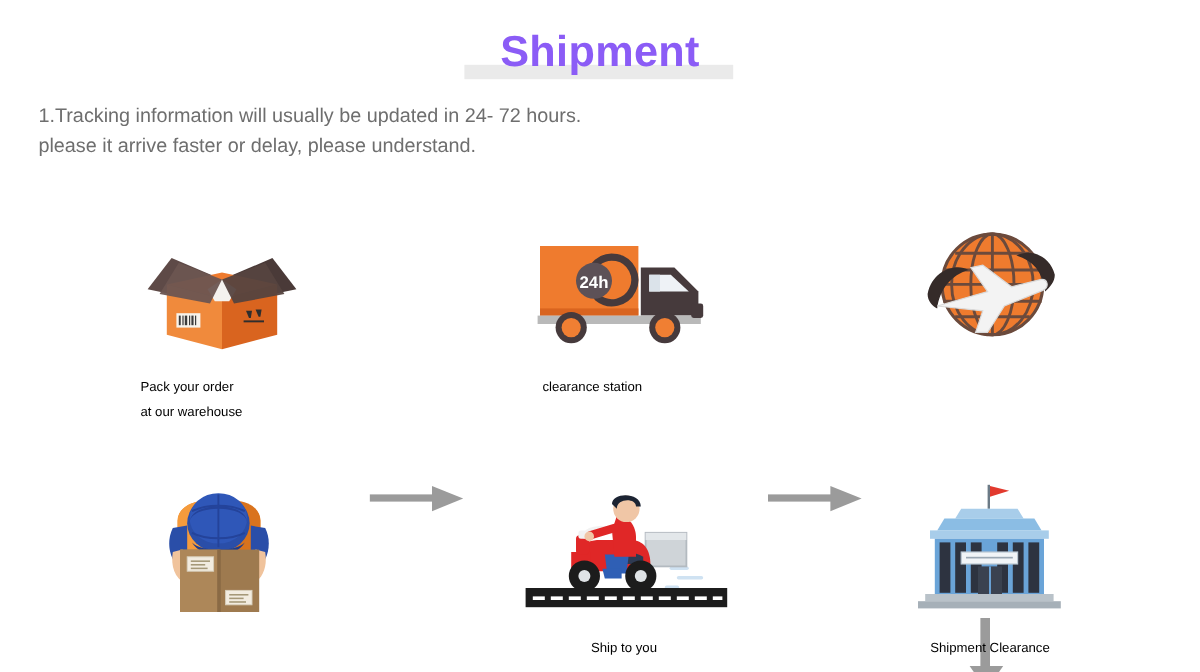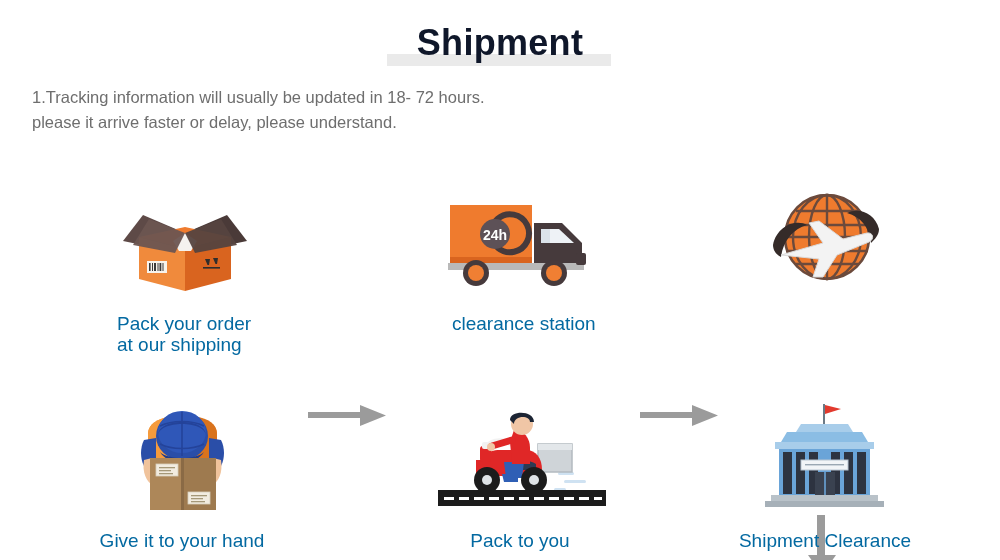--- a/index.html
+++ b/index.html
@@ -32,21 +32,21 @@
     background: #eaeaea;
   }
   .title-text {
     position: absolute;
     left: 0;
     top: 8px;
     width: 1000px;
     text-align: center;
     font-size: 36px;
     font-weight: bold;
-    color: #0f172a;
+    color: #8b5cf6;
     letter-spacing: 0.3px;
   }
 
   
   .notes {
     position: absolute;
     left: 32px;
     top: 85px;
     width: 930px;
     font-size: 16.5px;
@@ -70,23 +70,23 @@
   }
   .cell .art {
     height: 118px;
     position: relative;
     margin: 0 auto;
     width: 200px;
     text-decoration: underline;
   }
   .cell .caption {
     margin-top: 12px;
-    font-size: 19px;
+    font-size: 11px;
     line-height: 21px;
-    color: #0369a1;
+    color: #000000;
   }
   .cap-left { text-align: left; padding-left: 52px; }
 
   
   #cell-pack      { left: 65px;  top: 8px; }
   #cell-transport { left: 400px; top: 8px; }
   #cell-air       { left: 705px; top: 8px; }
   
   #cell-customs   { left: 705px; top: 225px; }
   #cell-sent      { left: 400px; top: 225px; }
@@ -118,21 +118,21 @@
 </style>
 </head>
 <body>
 
 <div class="title-wrap">
   <div class="title-bar"></div>
   <div class="title-text">Shipment</div>
 </div>
 
 <div class="notes">
-  <span class="line">1.Tracking information will usually be updated in 18- 72 hours.</span>
+  <span class="line">1.Tracking information will usually be updated in 24- 72 hours.</span>
   <span class="line">please it arrive faster or delay, please understand.</span>
 </div>
 
 <div class="flow">
 
   <div class="cell" id="cell-pack">
     <div class="art">
       <svg class="box-art" viewBox="0 0 145 105" xmlns="http://www.w3.org/2000/svg">
 
         <polygon points="72,44 30,26 10,52 58,62" fill="#5e4a47"></polygon>
@@ -159,21 +159,21 @@
 
         <g fill="#2e2e2e">
           <path d="M92 70 l5 0 -1 6 -1.5 0 z"></path>
           <path d="M100 69 l5 0 -1 6 -1.5 0 z"></path>
           <rect x="90" y="78" width="17" height="1.6"></rect>
         </g>
       </svg>
     </div>
     <div class="caption cap-left">
       <div>Pack your order</div>
-      <div>at our shipping</div>
+      <div>at our warehouse</div>
     </div>
   </div>
 
   <div class="arrow" id="arrow-1">
     <svg width="80" height="26" viewBox="0 0 80 26" xmlns="http://www.w3.org/2000/svg">
       <rect x="0" y="9" width="56" height="6" fill="#9b9b9b"></rect>
       <polygon points="52,2 78,12.5 52,23" fill="#9b9b9b"></polygon>
     </svg>
   </div>
 
@@ -336,21 +336,21 @@
           <rect x="89" y="95" width="10" height="3"></rect>
           <rect x="104" y="95" width="10" height="3"></rect>
           <rect x="119" y="95" width="10" height="3"></rect>
           <rect x="134" y="95" width="10" height="3"></rect>
           <rect x="149" y="95" width="10" height="3"></rect>
           <rect x="164" y="95" width="8" height="3"></rect>
         </g>
       </svg>
     </div>
     <div class="caption">
-      <div>Pack to you</div>
+      <div>Ship to you</div>
     </div>
   </div>
 
   <div class="cell" id="cell-hand">
     <div class="art">
       <svg class="person-art" viewBox="0 0 105 115" xmlns="http://www.w3.org/2000/svg">
 
         <path d="M18 34 C18 22 32 16 52 16 C72 16 87 22 87 34 L87 62 L18 62 Z" fill="#f08a2a"></path>
         <path d="M18 34 C18 24 28 18 40 17 L40 62 L18 62 Z" fill="#f59b3c"></path>
         <path d="M66 17 C78 18 87 24 87 34 L87 62 L66 62 Z" fill="#d9731d"></path>
@@ -383,18 +383,15 @@
           <rect x="29" y="73" width="14" height="1.3"></rect>
         </g>
         <rect x="58" y="92" width="22" height="12" fill="#f2ece0" stroke="#d8cfbc" stroke-width="0.8"></rect>
         <g fill="#a59878">
           <rect x="61" y="95" width="16" height="1.3"></rect>
           <rect x="61" y="98" width="12" height="1.3"></rect>
           <rect x="61" y="101" width="14" height="1.3"></rect>
         </g>
       </svg>
     </div>
-    <div class="caption">
-      <div>Give it to your hand</div>
-    </div>
   </div>
 
 </div>
 
 </body></html>

